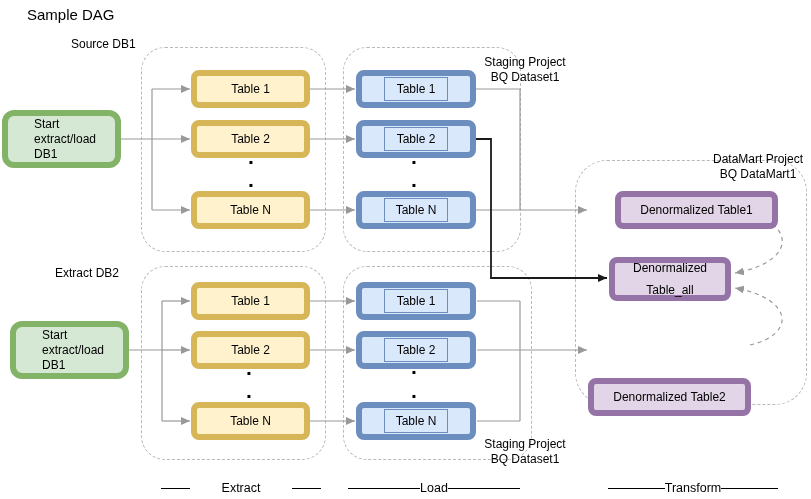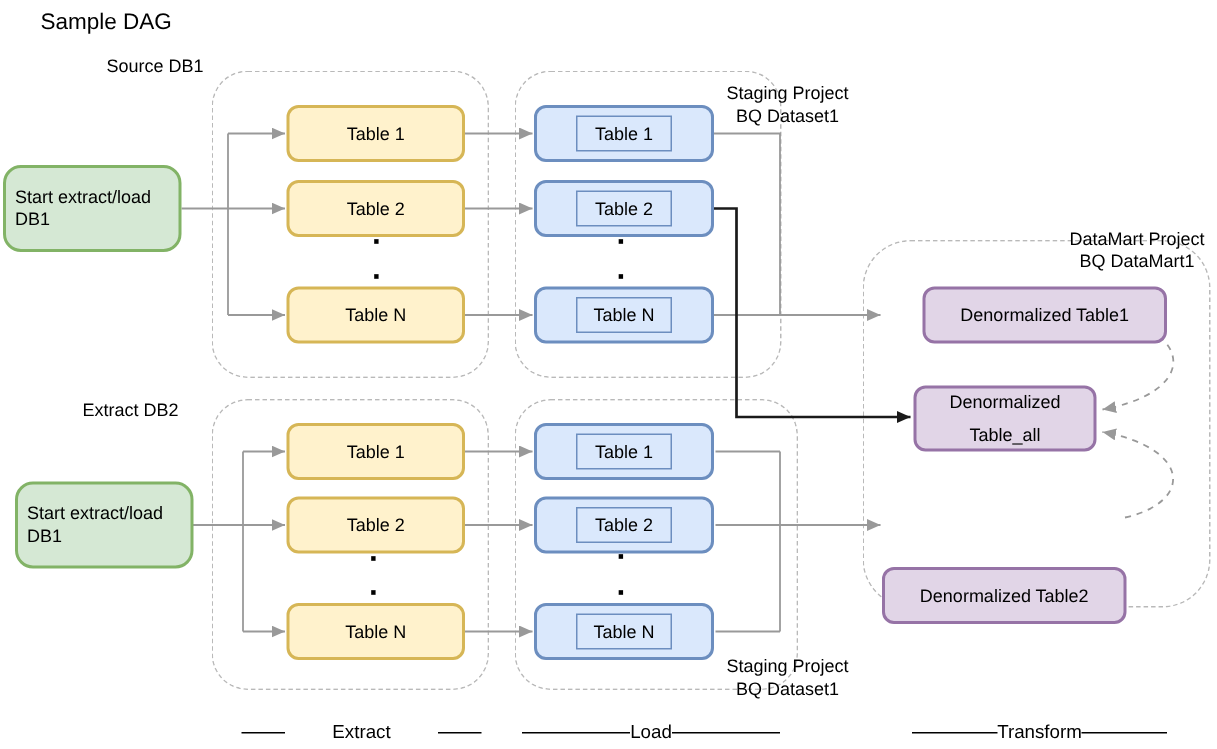--- a/index.html
+++ b/index.html
@@ -6,25 +6,25 @@
   .canvas{
     position:relative;width:811px;height:499px;background:#ffffff;
     font-family:"Liberation Sans","DejaVu Sans",sans-serif;color:#000;overflow:hidden;
   }
   .container{
     position:absolute;border:1px dashed #b9b9b9;border-radius:24px;background:transparent;
   }
   .wires{position:absolute;left:0;top:0;}
   .box{
     position:absolute;display:flex;align-items:center;justify-content:center;
-    font-size:12px;line-height:15px;border:2px solid #0c4a6e;border-radius:8px;
+    font-size:12px;line-height:15px;border:6px solid #0c4a6e;border-radius:8px;
     text-align:center;box-sizing:border-box;
   }
   .green{background:#d5e8d4;border-color:#82b366;border-radius:12px;
-         justify-content:flex-start;text-align:left;padding:0 6px;}
+         justify-content:flex-start;text-align:left;padding:0 26px;}
   .yellow{background:#fff2cc;border-color:#d6b656;}
   .blue{background:#dae8fc;border-color:#6c8ebf;}
   .purple{background:#e1d5e7;border-color:#9673a6;}
   .lh-tall{line-height:22px;}
   .inner{
     border:1px solid #6c8ebf;background:#dae8fc;width:64px;height:24px;
     display:flex;align-items:center;justify-content:center;font-size:12px;box-sizing:border-box;
   }
   .label{position:absolute;font-size:12px;line-height:15px;white-space:nowrap;}
   .label.center{text-align:center;white-space:normal;}

